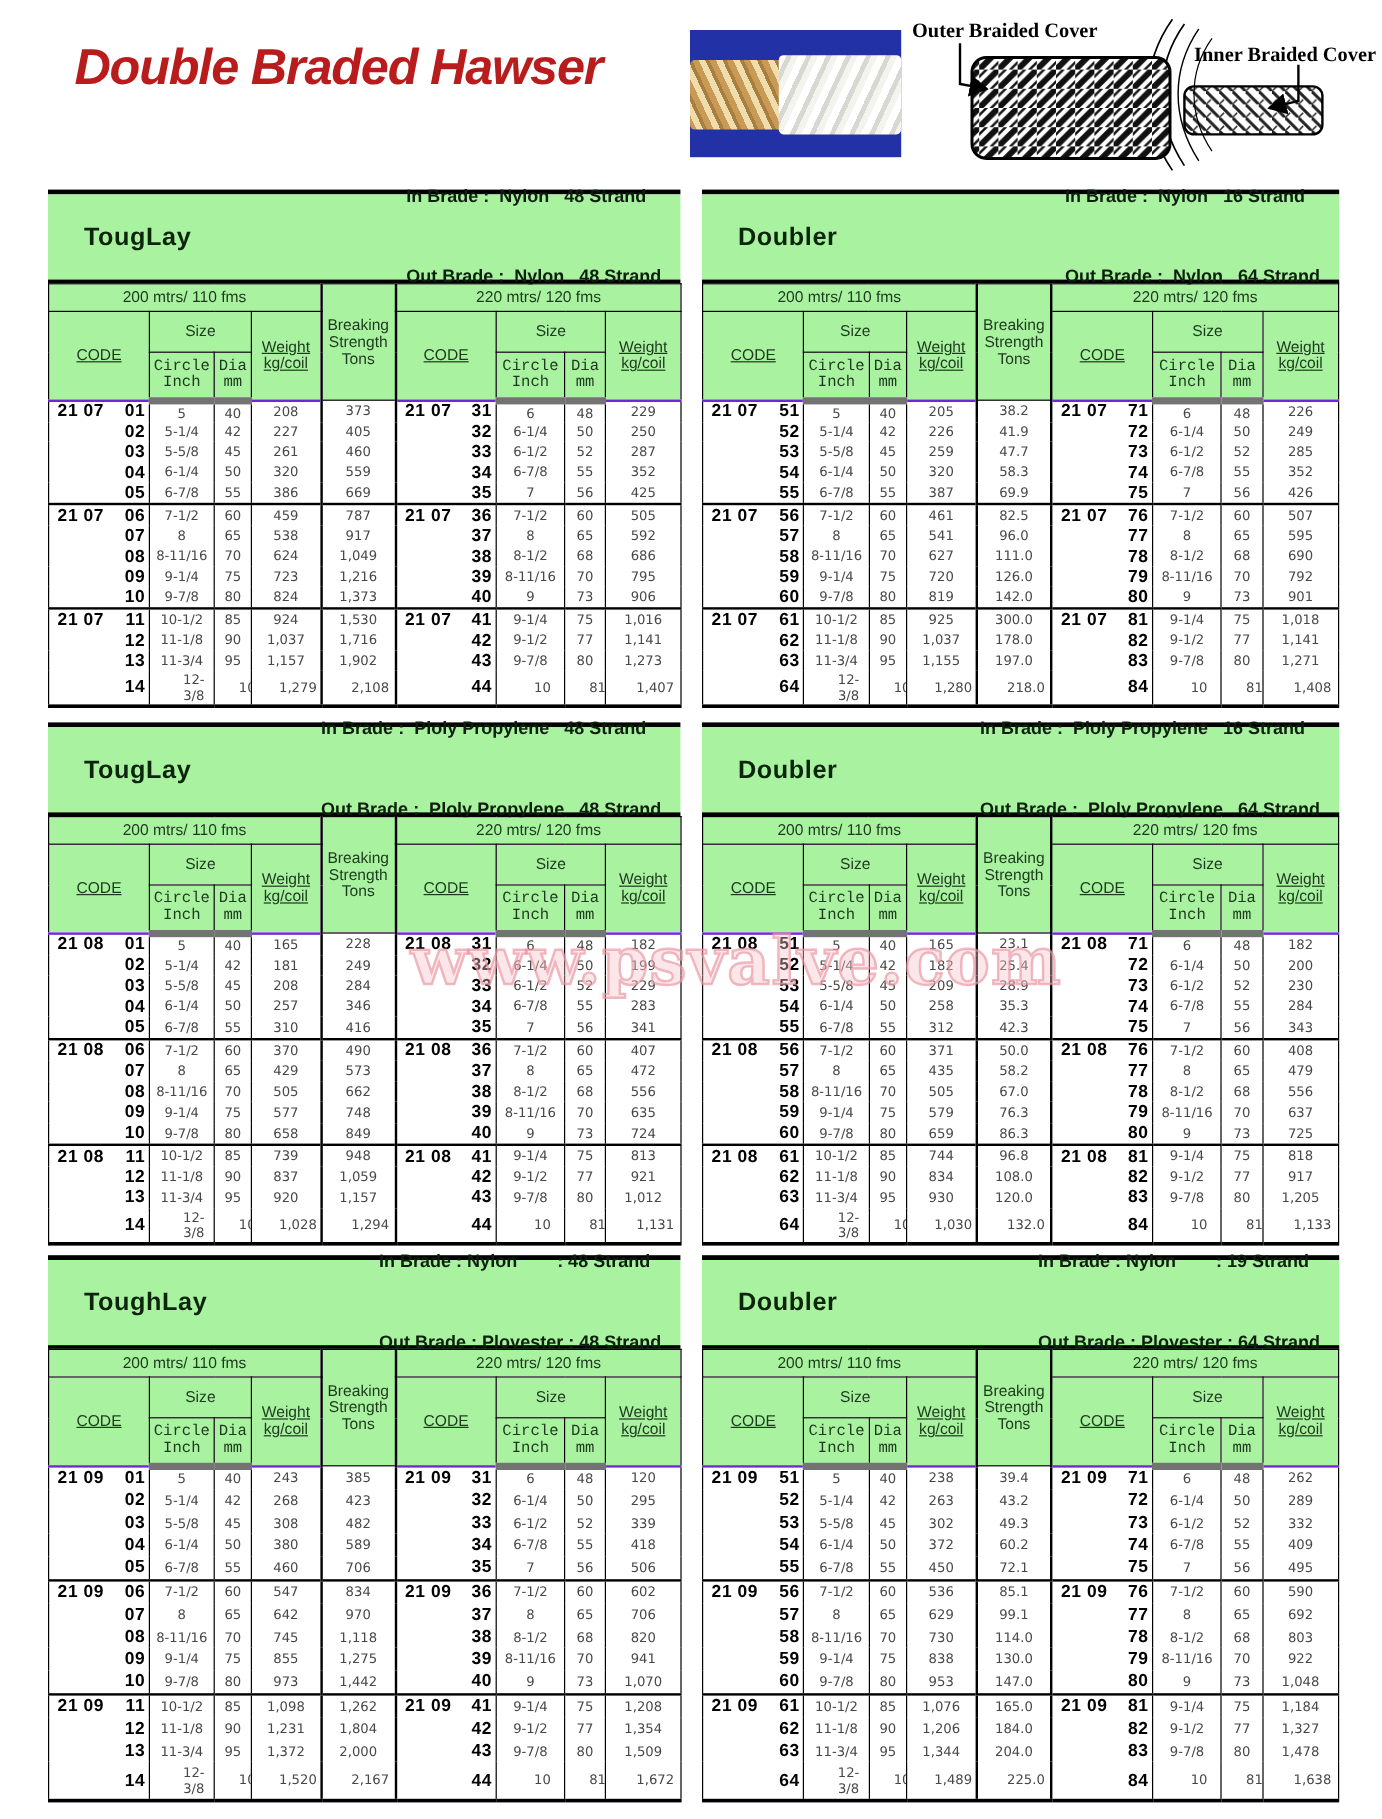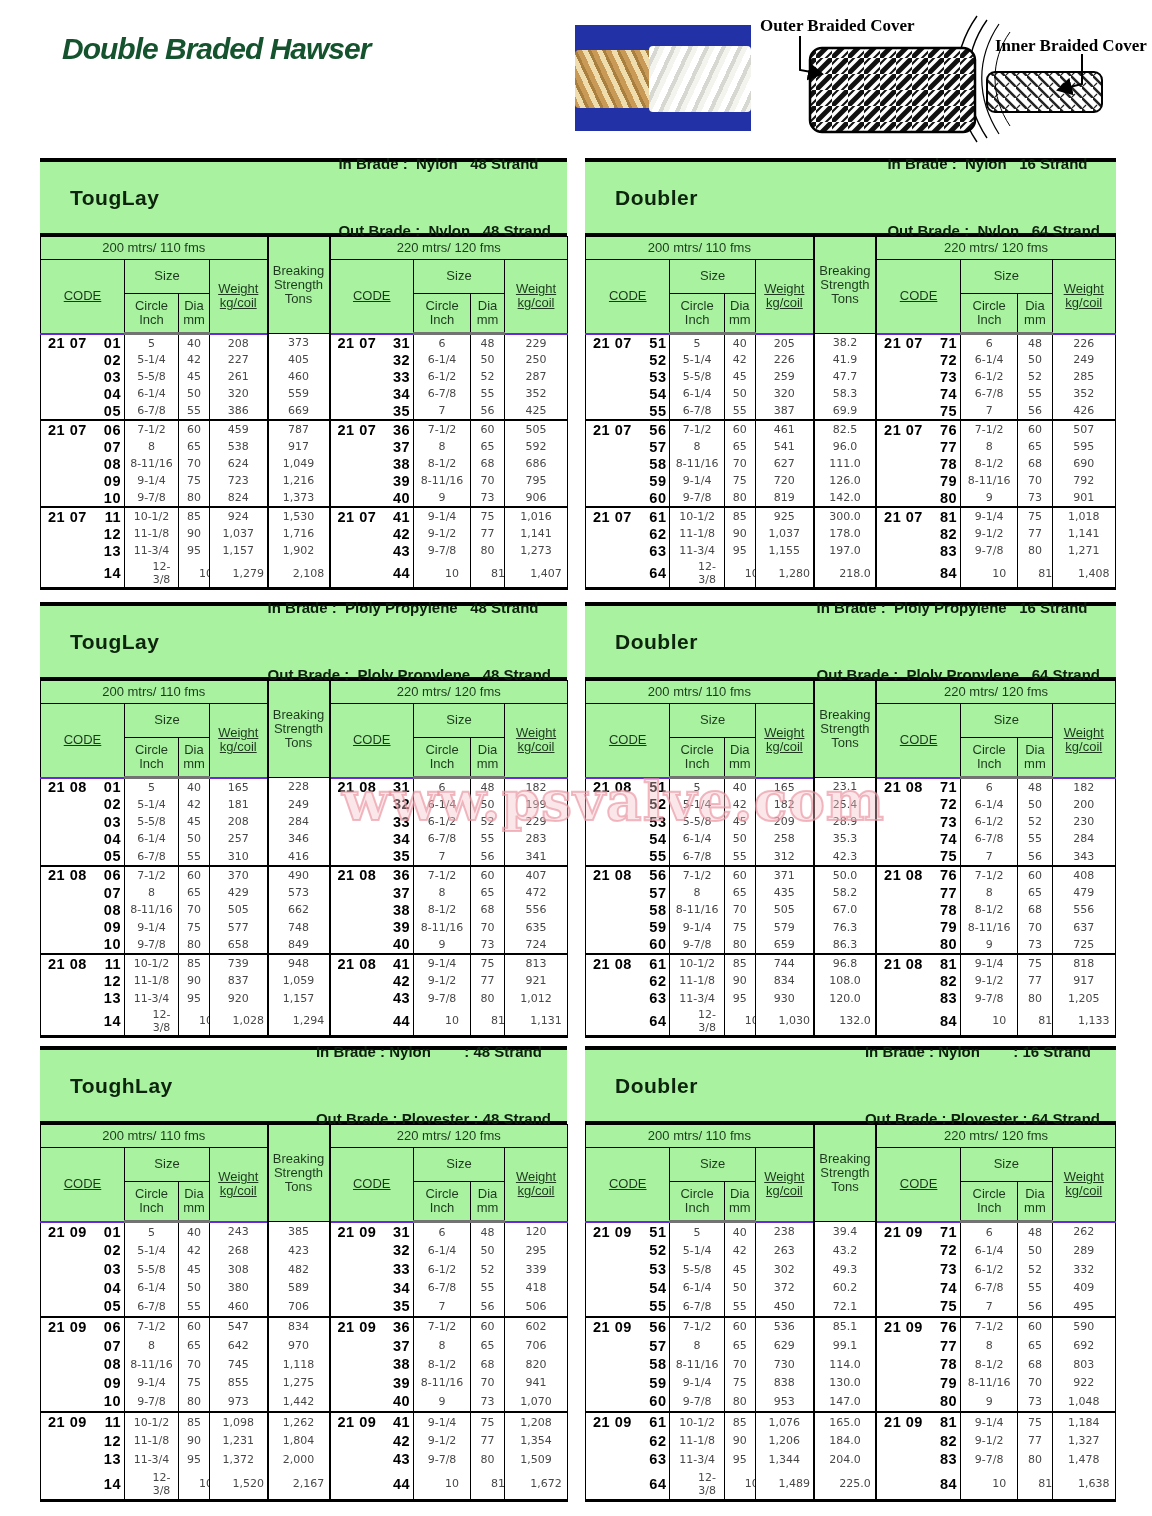--- a/index.html
+++ b/index.html
@@ -7,22 +7,22 @@
   body {
     position: relative;
     background: #ffffff;
     font-family: "Liberation Sans", sans-serif;
     overflow: hidden;
   }
 
   
   .page-title {
     position: absolute; left: 62px; top: 32px;
-    font-size: 30px; font-weight: bold; font-style: italic;
-    color: #14532d; letter-spacing: -1px;
+    font-size: 42px; font-weight: bold; font-style: italic;
+    color: #b91c1c; letter-spacing: -1px;
     font-family: "Liberation Sans", sans-serif;
   }
   .rope-photo {
     position: absolute; left: 575px; top: 25px; width: 176px; height: 106px;
     background: #2231a6; overflow: hidden;
   }
   .rope-band-tan {
     position: absolute; left: 0; top: 24%; width: 48%; height: 54%;
     background: repeating-linear-gradient(65deg, #c89a55 0 5px, #f0ddae 5px 10px, #a97f3f 10px 13px);
     border-radius: 4px;
@@ -83,21 +83,21 @@
     border: 1px solid #000; text-align: center; vertical-align: middle;
     overflow: hidden; padding: 0;
   }
   .spec-table thead th {
     background: #a8f2a0; color: #1e3a1e; font-weight: normal;
     font-size: 13px; line-height: 1.08; padding: 1px;
   }
   tr.h1 { height: 23px; }
   tr.h2 { height: 34px; }
   tr.h3 { height: 40px; }
-  .spec-table thead tr.h3 th { border-bottom: 3px solid #737373; }
+  .spec-table thead tr.h3 th { border-bottom: 6px solid #737373; font-family: Liberation Mono, monospace; }
   .spec-table thead tr.h2 th[rowspan] { border-bottom: 2px solid #6d28d9; text-decoration: underline; }
   th.breaking { border-left: 2px solid #000; border-right: 2px solid #000; margin-left: 48px; }
 
   .spec-table tbody td {
     border-top: none; border-bottom: none;
     font-family: "DejaVu Sans", sans-serif;
     font-size: 11px; color: #474747; background: #fff;
   }
   .spec-table tbody td.bl { border-left: 2px solid #000; }
   .spec-table tbody td.br { border-right: 2px solid #000; }
@@ -1741,21 +1741,21 @@
           <td>81</td>
           <td>1,672</td>
         </tr>
       </tbody>
   </table>
 </div>
 <div class="block b5">
   <div class="title-bar">
     <span class="block-name">Doubler</span>
     <div class="brade-lines">
-      <div>In Brade : Nylon        : 16 Strand</div>
+      <div>In Brade : Nylon        : 19 Strand</div>
       <div>Out Brade : Ployester : 64 Strand</div>
     </div>
   </div>
   <table class="spec-table">
     <colgroup>
       <col style="width:84px">
         <col style="width:54px">
         <col style="width:31px">
         <col style="width:58px">
       <col style="width:62px">

